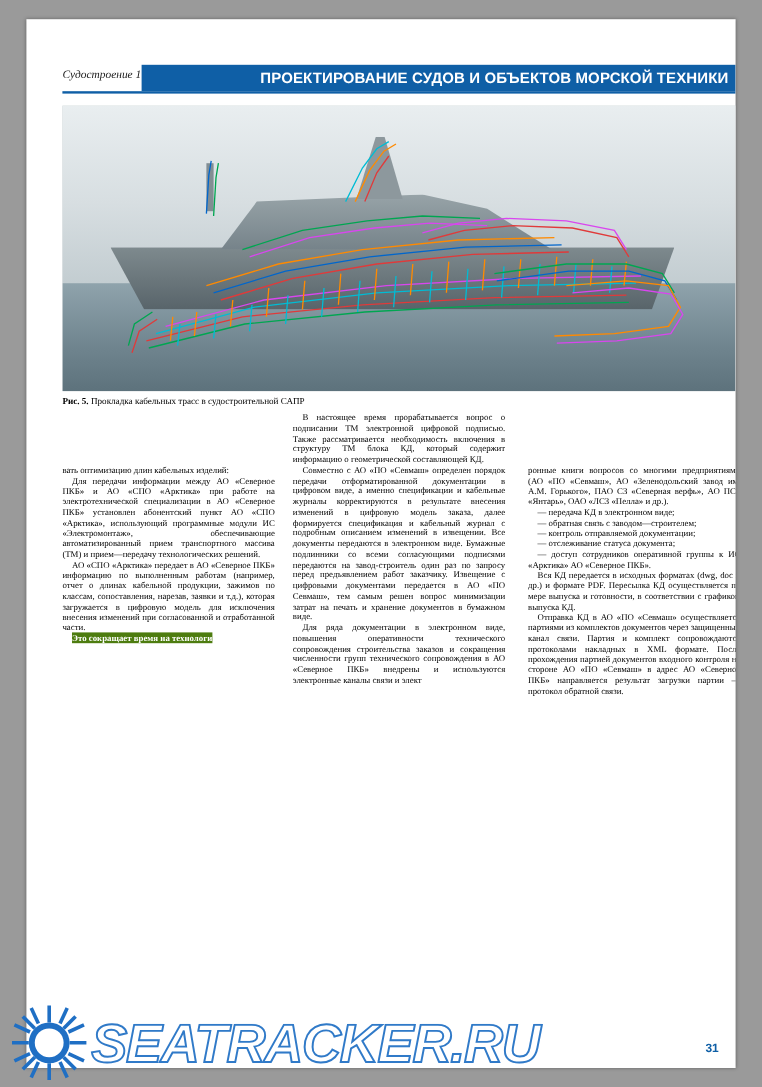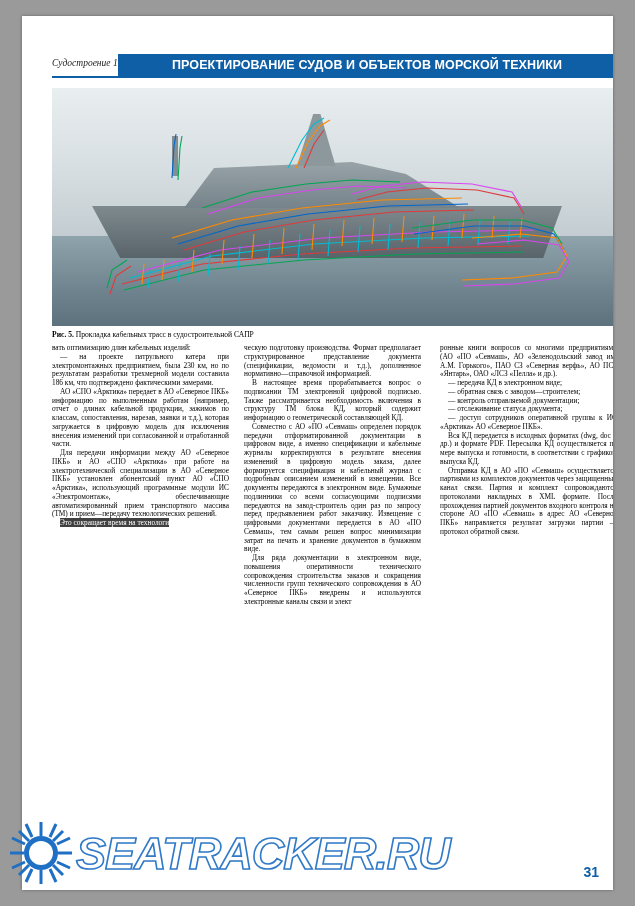--- a/index.html
+++ b/index.html
@@ -39,21 +39,21 @@
   }
   .header-title {
     position: absolute;
     left: 105px; top: 3px;
     width: 480px;
     color: #ffffff;
     font-family: "Liberation Sans", sans-serif;
     font-weight: bold;
     font-size: 12.5px;
     letter-spacing: 0.1px;
-    text-align: center;
+    text-align: right;
     line-height: 16px;
     white-space: nowrap;
   }
   .header-journal {
     position: absolute;
     left: 30px; top: 4px;
     font-family: "Liberation Serif", serif;
     font-size: 9.5px;
     color: #1a1a1a;
     font-style: italic;
@@ -135,45 +135,46 @@
     top: 0;
     width: 177px;
     font-size: 7.35px;
     line-height: 8.75px;
     text-align: justify;
     color: #000;
     font-family: "Liberation Serif", serif;
     hyphens: auto;
   }
   .col p { margin: 0 0 0 0; text-indent: 8px; }
-  .col p.noind { text-indent: 0; }
+  .col p.noind { text-indent: 0; margin-top: 44px; }
   .col1 { left: 0; }
   .col2 { left: 192px; }
   .col3 { left: 388px; }
 
   
   .hl {
-    background: #404040;
+    background: #4d7c0f;
     color: #fff;
+    font-weight: bold;
   }
 
   
   .page-number {
     position: absolute;
     right: 14px;
     bottom: 10px;
     font-family: "Liberation Sans", sans-serif;
-    font-size: 14px;
+    font-size: 10px;
     font-weight: bold;
     color: #0f5fa6;
   }
   .watermark {
     position: absolute;
     left: 0;
-    bottom: 18px;
+    bottom: 2px;
     width: 615px;
     height: 72px;
     pointer-events: none;
   }
   .wm-text {
     position: absolute;
     left: 76px;
     bottom: 8px;
     font-family: "Liberation Sans", sans-serif;
     font-weight: bold;
@@ -242,28 +243,26 @@
 
   <div class="fig-caption">
     <b>Рис. 5.</b>
     <span>Прокладка кабельных трасс в судостроительной САПР</span>
   </div>
 
   <div class="cols">
 
     <div class="col col1">
       <p class="noind">вать оптимизацию длин кабельных изделий:</p>
-      <p>— на проекте патрульного катера при электромонтажных предприятием, была 230 км, но по результатам разработки трехмерной модели составила 186 км, что подтверждено фактическими замерами.</p>
+      <p>Для передачи информации между АО «Северное ПКБ» и АО «СПО «Арктика» при работе на электротехнической специализации в АО «Северное ПКБ» установлен абонентский пункт АО «СПО «Арктика», использующий программные модули ИС «Электромонтаж», обеспечива­ющие автоматизированный прием транспортного массива (ТМ) и прием—передачу технологических решений.</p>
       <p>АО «СПО «Арктика» передает в АО «Северное ПКБ» информацию по выполненным работам (например, отчет о длинах кабельной продукции, зажимов по классам, сопоставления, нарезав, заявки и т.д.), которая загружается в цифровую модель для исключения внесения изменений при согласованной и отработанной части.</p>
-      <p>Для передачи информации между АО «Северное ПКБ» и АО «СПО «Арктика» при работе на электротехнической специализации в АО «Северное ПКБ» установлен абонентский пункт АО «СПО «Арктика», использующий программные модули ИС «Электромонтаж», обеспечива­ющие автоматизированный прием транспортного массива (ТМ) и прием—передачу технологических решений.</p>
       <p><span class="hl">Это сокращает время на технологи</span></p>
     </div>
 
     <div class="col col2">
-      <p class="noind">ческую подготовку производства. Формат предполагает структурированное представление документа (спецификации, ведомости и т.д.), дополненное нормативно—справочной информацией.</p>
       <p>В настоящее время прорабатывается вопрос о подписании ТМ электронной цифровой подписью. Также рассматривается необходимость включения в структуру ТМ блока КД, который содержит информацию о геометрической составляющей КД.</p>
       <p>Совместно с АО «ПО «Севмаш» определен порядок передачи отформатированной документации в цифровом виде, а именно спецификации и кабельные журналы корректируются в результате внесения изменений в цифровую модель заказа, далее формируется спецификация и кабельный журнал с подробным описанием изменений в извещении. Все документы передаются в электронном виде. Бумажные подлинники со всеми согласующими подписями передаются на завод-строитель один раз по запросу перед предъявлением работ заказчику. Извещение с цифровыми документами передается в АО «ПО Севмаш», тем самым решен вопрос минимизации затрат на печать и хранение документов в бумажном виде.</p>
       <p><span>Для ряда документации в электронном виде, повышения оперативности технического сопровождения строительства заказов и сокращения численности групп технического сопровождения в АО «Северное ПКБ» внедрены и используются электронные каналы связи и элект­</span></p>
     </div>
 
     <div class="col col3">
       <p class="noind">ронные книги вопросов со многими предприятиями (АО «ПО «Севмаш», АО «Зеленодольский завод им. А.М. Горького», ПАО СЗ «Северная верфь», АО ПСЗ «Янтарь», ОАО «ЛСЗ «Пелла» и др.).</p>
       <p>— передача КД в электронном виде;</p>
       <p>— обратная связь с заводом—строителем;</p>
       <p>— контроль отправляемой документации;</p>

